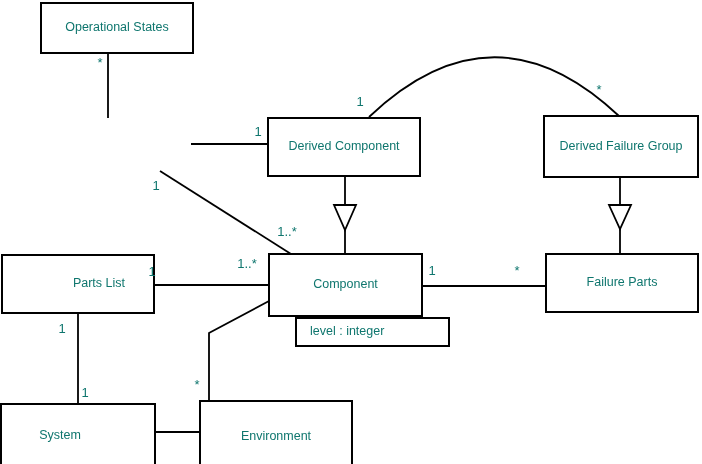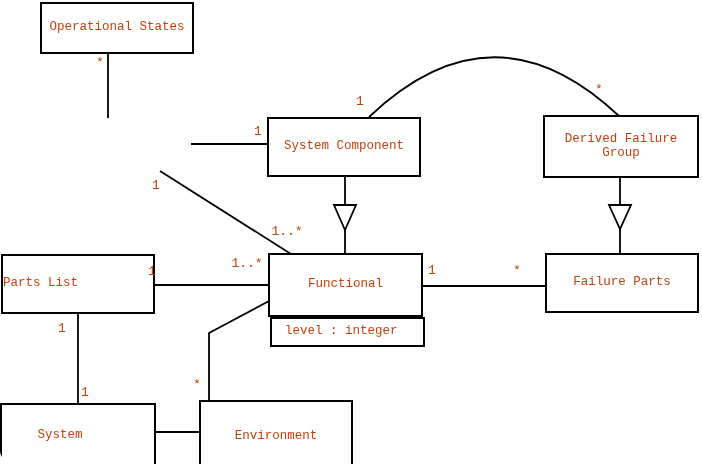--- a/index.html
+++ b/index.html
@@ -1,38 +1,37 @@
 <!DOCTYPE html>
 <html><head>
 <meta charset="utf-8">
 <style>
   html,body{margin:0;padding:0;background:#ffffff;}
   #stage{
     position:relative;
     width:702px;height:464px;
     background:#ffffff;
     overflow:hidden;
-    font-family:Liberation Mono, monospace;
-    color:#c2410c;
-    border-radius:14px;
+    font-family:Liberation Sans, sans-serif;
+    color:#0f766e;
   }
   #wires{position:absolute;left:0;top:0;z-index:1;}
   .cls{
     position:absolute;
     box-sizing:border-box;
     border:2px solid #000;
     background:#ffffff;
     display:flex;align-items:center;justify-content:center;
     font-size:12.5px;
     z-index:2;
     text-align:center;
     line-height:1.1;
   }
   .cls.shift-left{justify-content:flex-start;padding-left:32px;}
-  .cls.attr{justify-content:flex-start;padding-left:13px;font-size:12.5px;}
+  .cls.attr{justify-content:flex-start;padding-left:13px;font-size:12.5px;margin-left:25px;}
   .mult{
     position:absolute;
     transform:translate(-50%,-50%);
     font-size:13px;
     z-index:3;
     white-space:nowrap;
   }
 </style>
 </head>
 <body>
@@ -58,33 +57,33 @@
       <path d="M269 301 L209 333 L209 401"></path>
     </g>
   </svg>
 
   <div class="cls" style="left:40px;top:2px;width:154px;height:52px">
     <span>Operational States</span>
   </div>
 
 
   <div class="cls" style="left:267px;top:117px;width:154px;height:60px">
-    <span>System Component</span>
+    <span>Derived Component</span>
   </div>
 
   <div class="cls" style="left:543px;top:115px;width:156px;height:63px">
     <span>Derived Failure Group</span>
   </div>
 
-  <div class="cls shift-left" style="left:1px;top:254px;width:154px;height:60px;justify-content:flex-start;padding-left:0;padding-right:28px">
+  <div class="cls shift-left" style="left:1px;top:254px;width:154px;height:60px;justify-content:flex-end;padding-left:0;padding-right:28px">
     <span>Parts List</span>
   </div>
 
   <div class="cls" style="left:268px;top:253px;width:155px;height:64px">
-    <span>Functional</span>
+    <span>Component</span>
   </div>
   <div class="cls attr" style="left:270px;top:317px;width:155px;height:30px">
     <span>level : integer</span>
   </div>
 
   <div class="cls" style="left:545px;top:253px;width:154px;height:60px">
     <span>Failure Parts</span>
   </div>
 
   <div class="cls" style="left:0px;top:403px;width:156px;height:66px;justify-content:center;padding-right:36px">

